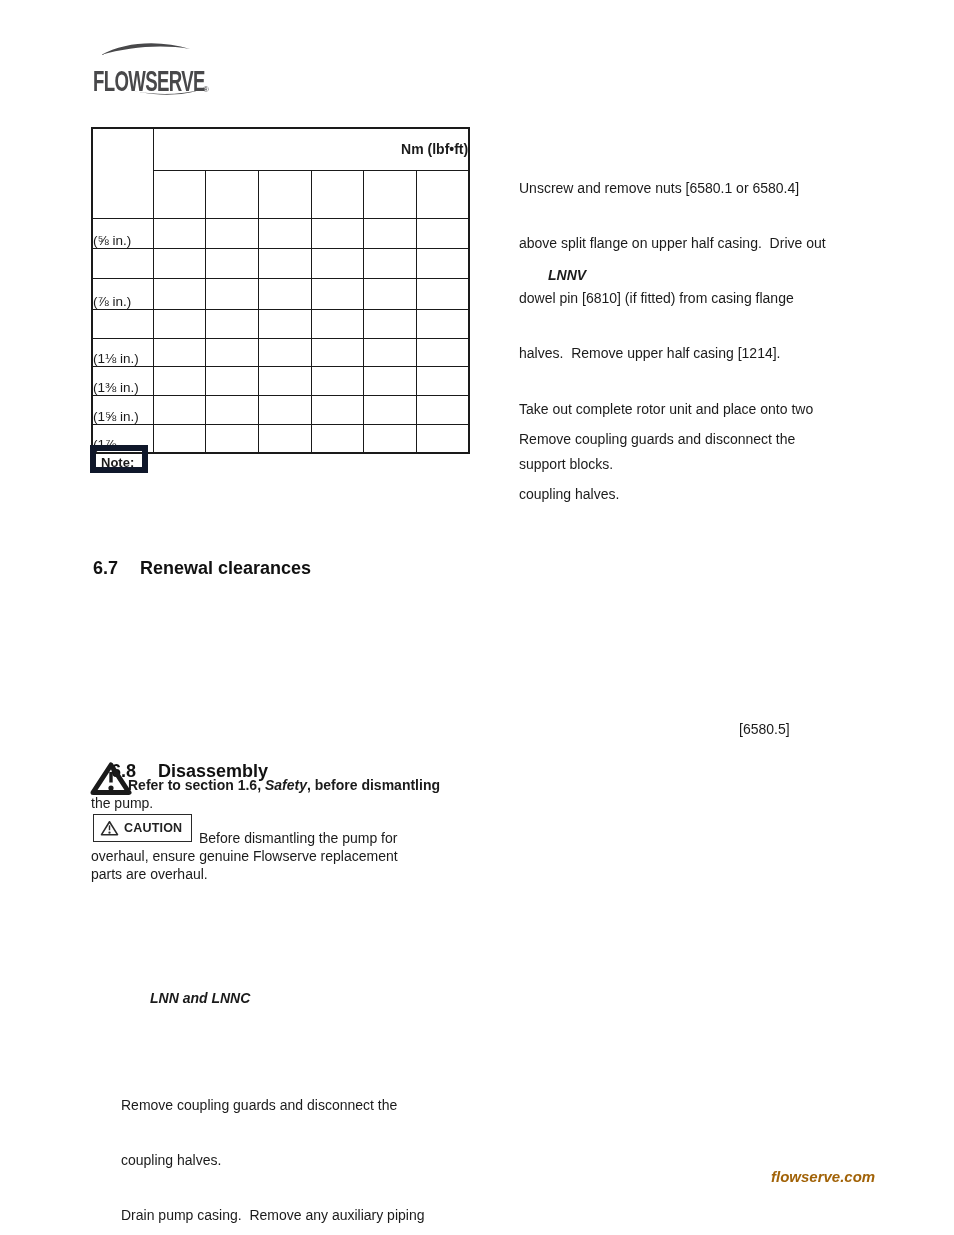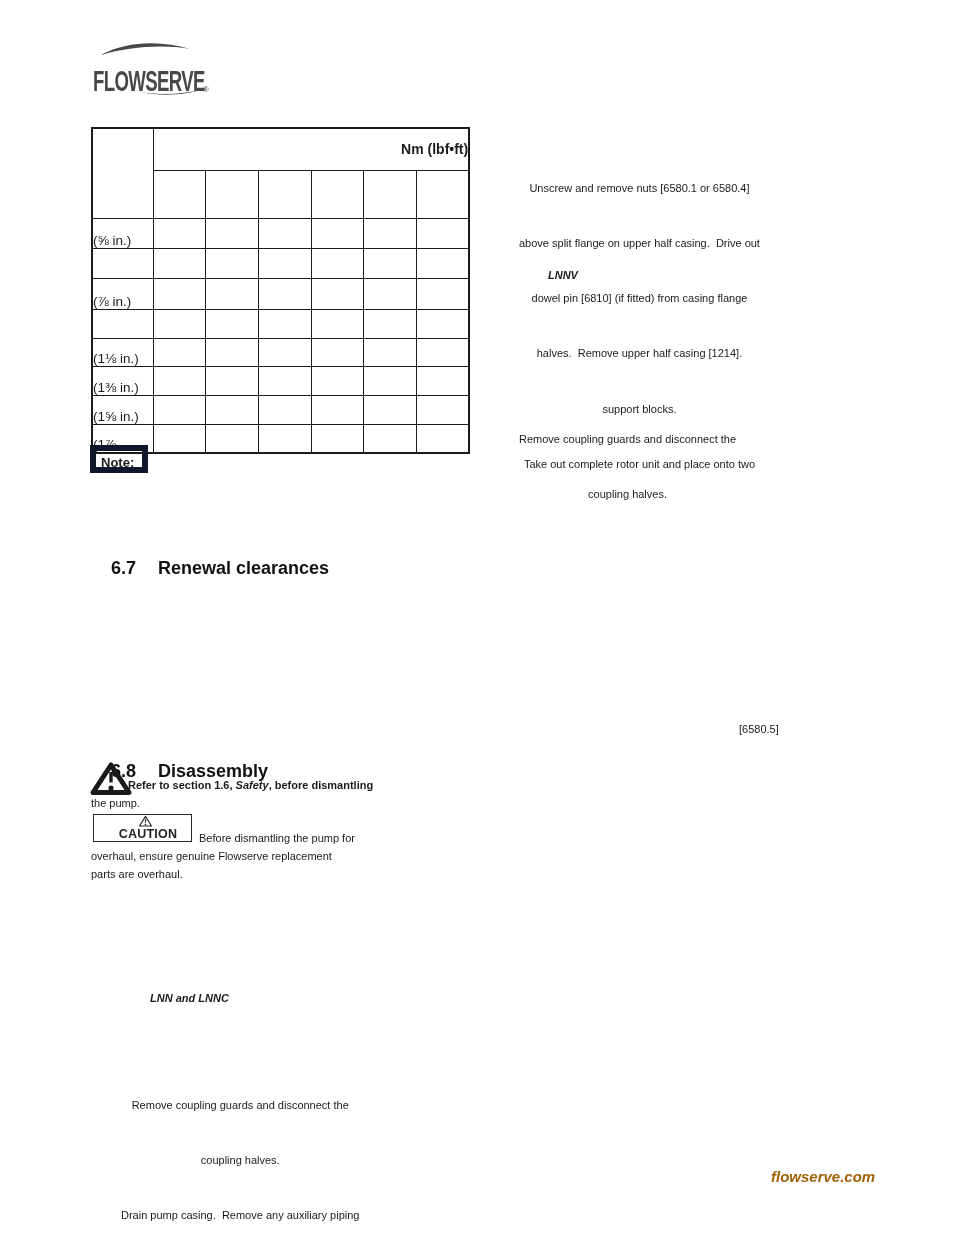--- a/index.html
+++ b/index.html
@@ -1,21 +1,21 @@
 <!DOCTYPE html>
 <html><head>
 <meta charset="utf-8">
 <style>
   html,body { margin:0; padding:0; background:#fff; }
   #page {
     position:relative; width:954px; height:1235px; background:#ffffff;
     font-family:"Liberation Sans", sans-serif; color:#1b1b1b; overflow:hidden;
   }
   .abs { position:absolute; }
-  .body-text { font-size:11px; line-height:18.4px; white-space:pre; color:#1b1b1b;text-align:center; }
+  .body-text { font-size:14px; line-height:18.4px; white-space:pre; color:#1b1b1b; }
   .bold-italic { font-weight:bold; font-style:italic; }
   .heading { font-size:18px; font-weight:bold; line-height:1.2; color:#111; white-space:pre; }
   .secnum { display:inline-block; width:47px; }
 
   
   #logo { left:84px; top:33px; width:136px; height:70px; }
   #logo .wordmark {
     position:absolute; left:9px; top:33px; font-size:30px; font-weight:bold;
     letter-spacing:-1px; color:#48484a; transform:scaleX(0.62); transform-origin:left center;
     line-height:30px; white-space:pre;
@@ -36,21 +36,21 @@
   .rh-g { height:29px; } .rh-h { height:29px;border-radius:12px; }
   td.lbl { font-size:13.5px; vertical-align:bottom; padding:0 0 1px 11px; white-space:pre; }
   td.nm  { font-weight:bold; font-size:14px; vertical-align:middle; padding-left:84px; white-space:pre; }
 
   
   #note-box { left:90px; top:445px; width:58px; height:28px; border:6px solid #0f172a;
     box-sizing:border-box; font-size:13px; font-weight:bold; padding:4px 0 0 5px; }
 
   
   #caution-box { left:93px; top:814px; width:99px; height:28px; border:1.5px solid #2a2a2a;
-    box-sizing:border-box; display:flex; align-items:center; padding-left:6px;flex-direction:column; }
+    box-sizing:border-box; display:flex; align-items:center; padding-left:6px; }
   #caution-box .cap { font-size:12.5px; font-weight:bold; letter-spacing:0.2px; margin-left:5px; color:#222; }
 
   #footer-site { left:771px; top:1168px; font-size:15px; font-weight:bold; font-style:italic; color:#a16207; }
 </style>
 </head>
 <body>
 
 <div id="page">
 
   <div id="logo" class="abs">
@@ -164,32 +164,32 @@
 
   <div id="note-box" class="abs">
     <span>Note:</span>
   </div>
 
   <div class="abs body-text" style="left:519px; top:142px;">
     <div>Unscrew and remove nuts [6580.1 or 6580.4]</div>
     <div>above split flange on upper half casing.  Drive out</div>
     <div>dowel pin [6810] (if fitted) from casing flange</div>
     <div>halves.  Remove upper half casing [1214].</div>
+    <div>Take out complete rotor unit and place onto two</div>
     <div>support blocks.</div>
-    <div>Take out complete rotor unit and place onto two</div>
   </div>
 
   <div class="abs body-text bold-italic" style="left:548px; top:266px;">LNNV</div>
 
   <div class="abs body-text" style="left:519px; top:393px;">
     <div>Remove coupling guards and disconnect the</div>
     <div>coupling halves.</div>
   </div>
 
-  <div class="abs heading" style="left:91px; top:536px;">
+  <div class="abs heading" style="left:73px; top:536px;">
     <span class="secnum">6.7</span><span>Renewal clearances</span>
   </div>
 
   <div class="abs body-text" style="left:703px; top:720px;margin-left:36px;">[6580.5]</div>
 
   <div class="abs heading" style="left:91px; top:739px;">
     <span class="secnum">6.8</span><span>Disassembly</span>
   </div>
 
   <svg class="abs" style="left:90px; top:762px;" width="42" height="33" viewBox="0 0 42 33">

